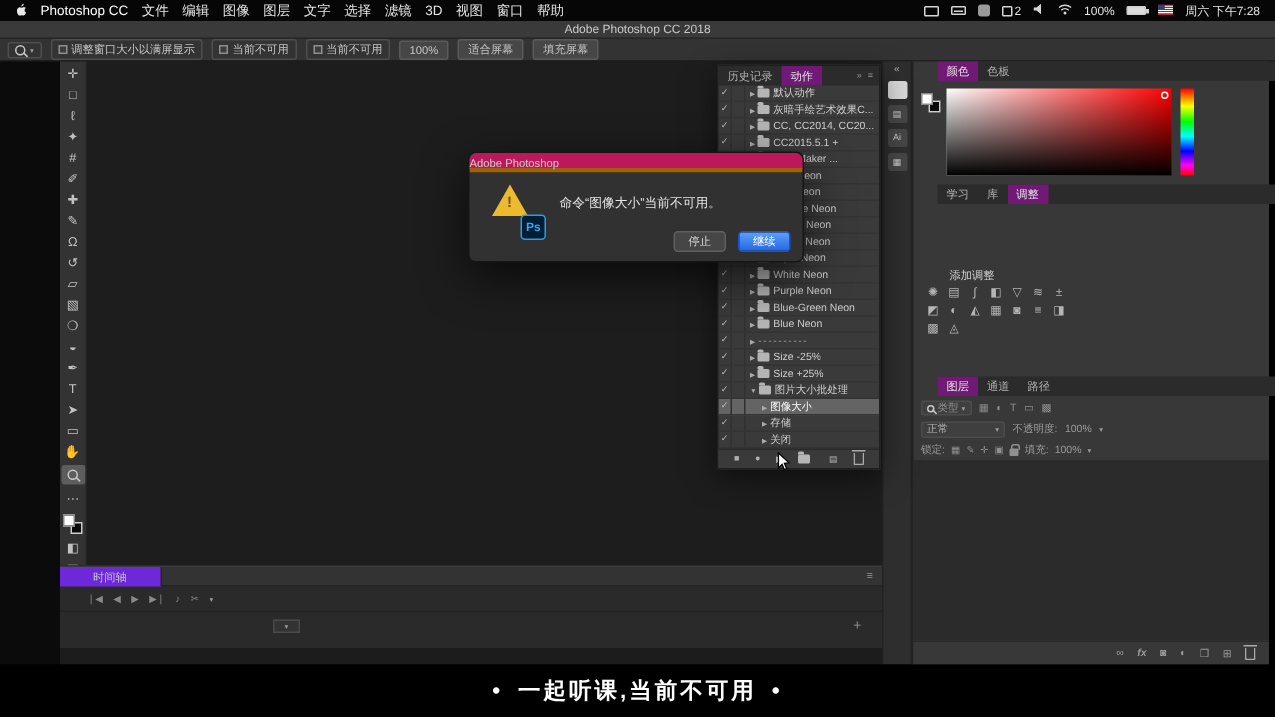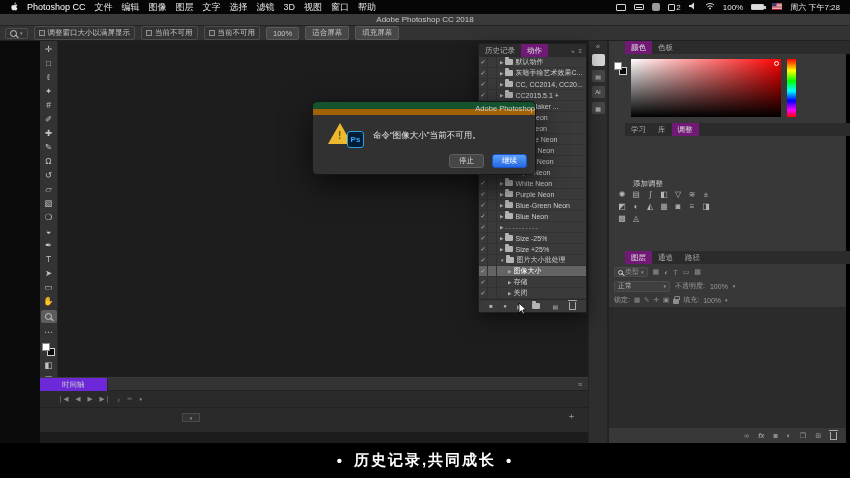--- a/index.html
+++ b/index.html
@@ -42,27 +42,27 @@
   .tool{width:14px;height:10px;line-height:10px;text-align:center;font-size:8.5px;color:#c2c2c2;flex:none}
   .toolsel{width:16px;height:13px;background:#5d5d5d;border-radius:2px;display:flex;align-items:center;justify-content:center;flex:none}
   .tswatch{position:relative;width:13px;height:13px;margin-top:2px;flex:none}
   .tswatch .fg{position:absolute;left:0;top:0;width:8px;height:8px;background:#fff;border:1px solid #8a8a8a;z-index:2}
   .tswatch .bg{position:absolute;right:0;bottom:0;width:8px;height:8px;background:#0a0a0a;border:1px solid #d0d0d0}
   .canvas{left:58px;top:41px;width:530px;height:336px;background:#1d1d1d}
 
   
   .dlg{left:312px;top:101px;width:224px;height:74px;background:#313131;border:1px solid #161616;border-radius:5px;
        box-shadow:0 10px 30px rgba(0,0,0,.65);z-index:30}
-  .dlgtitle{height:13px;background:#14532d;border-bottom:6px solid #a16207;border-radius:5px 5px 0 0;
-            text-align:right;font-size:7.5px;line-height:13px;color:#cfcfcf}
+  .dlgtitle{height:13px;background:#be185d;border-bottom:3px solid #a16207;border-radius:5px 5px 0 0;
+            text-align:left;font-size:7.5px;line-height:13px;color:#cfcfcf}
   .dlgbody{position:relative;height:59px}
   .warn{position:absolute;left:15px;top:8px;width:0;height:0;border-left:12px solid transparent;
         border-right:12px solid transparent;border-bottom:21px solid #edb92e;z-index:1}
   .warn::after{content:"!";position:absolute;left:-2px;top:7px;font-size:10px;font-weight:bold;color:#6b5310}
-  .psbadge{position:absolute;left:34px;top:16px;width:17px;height:17px;background:#001d33;border:1px solid #2d9fe0;
+  .psbadge{position:absolute;left:34px;top:28px;width:17px;height:17px;background:#001d33;border:1px solid #2d9fe0;
            border-radius:3px;color:#31a8ff;font-size:8px;font-weight:bold;display:flex;align-items:center;justify-content:center;z-index:2}
   .dlgmsg{position:absolute;left:60px;top:15px;font-size:8.5px;color:#e6e6e6;white-space:nowrap}
   .dlgbtns{position:absolute;right:8px;bottom:6px;display:flex;gap:8px}
   .btn{font-size:7.5px;padding:1px 9px;border-radius:3px;border:1px solid #5f5f5f;background:#464646;color:#ddd;white-space:nowrap}
   .btn.primary{background:linear-gradient(#5aa0f8,#2668e3);border-color:#1c54c8;color:#fff}
 
   
   .actpanel{left:478px;top:43px;width:109px;height:270px;background:#3a3a3a;border:1px solid #1f1f1f;
             box-shadow:0 6px 18px rgba(0,0,0,.5);display:flex;flex-direction:column;z-index:20}
   .ptabs{height:13px;background:#2b2b2b;display:flex;align-items:center;font-size:7.5px;color:#b0b0b0;flex:none}
@@ -575,17 +575,17 @@
       </span>
     </div>
   </div>
 
   <span class="abs cursor" style="left:518px;top:301px"><svg width="9" height="13" viewBox="0 0 9 13">
         <path d="M1 1 L1 11 L3.4 8.6 L4.9 12 L6.4 11.3 L4.9 7.9 L8 7.6 Z" fill="#fff" stroke="#000" stroke-width="0.8"></path>
       </svg></span>
 
   <div class="abs sub">
     <span>•</span>
-    <span>历史记录,共同成长</span>
+    <span>一起听课,当前不可用</span>
     <span>•</span>
   </div>
 
 </div>
 
 </body></html>

